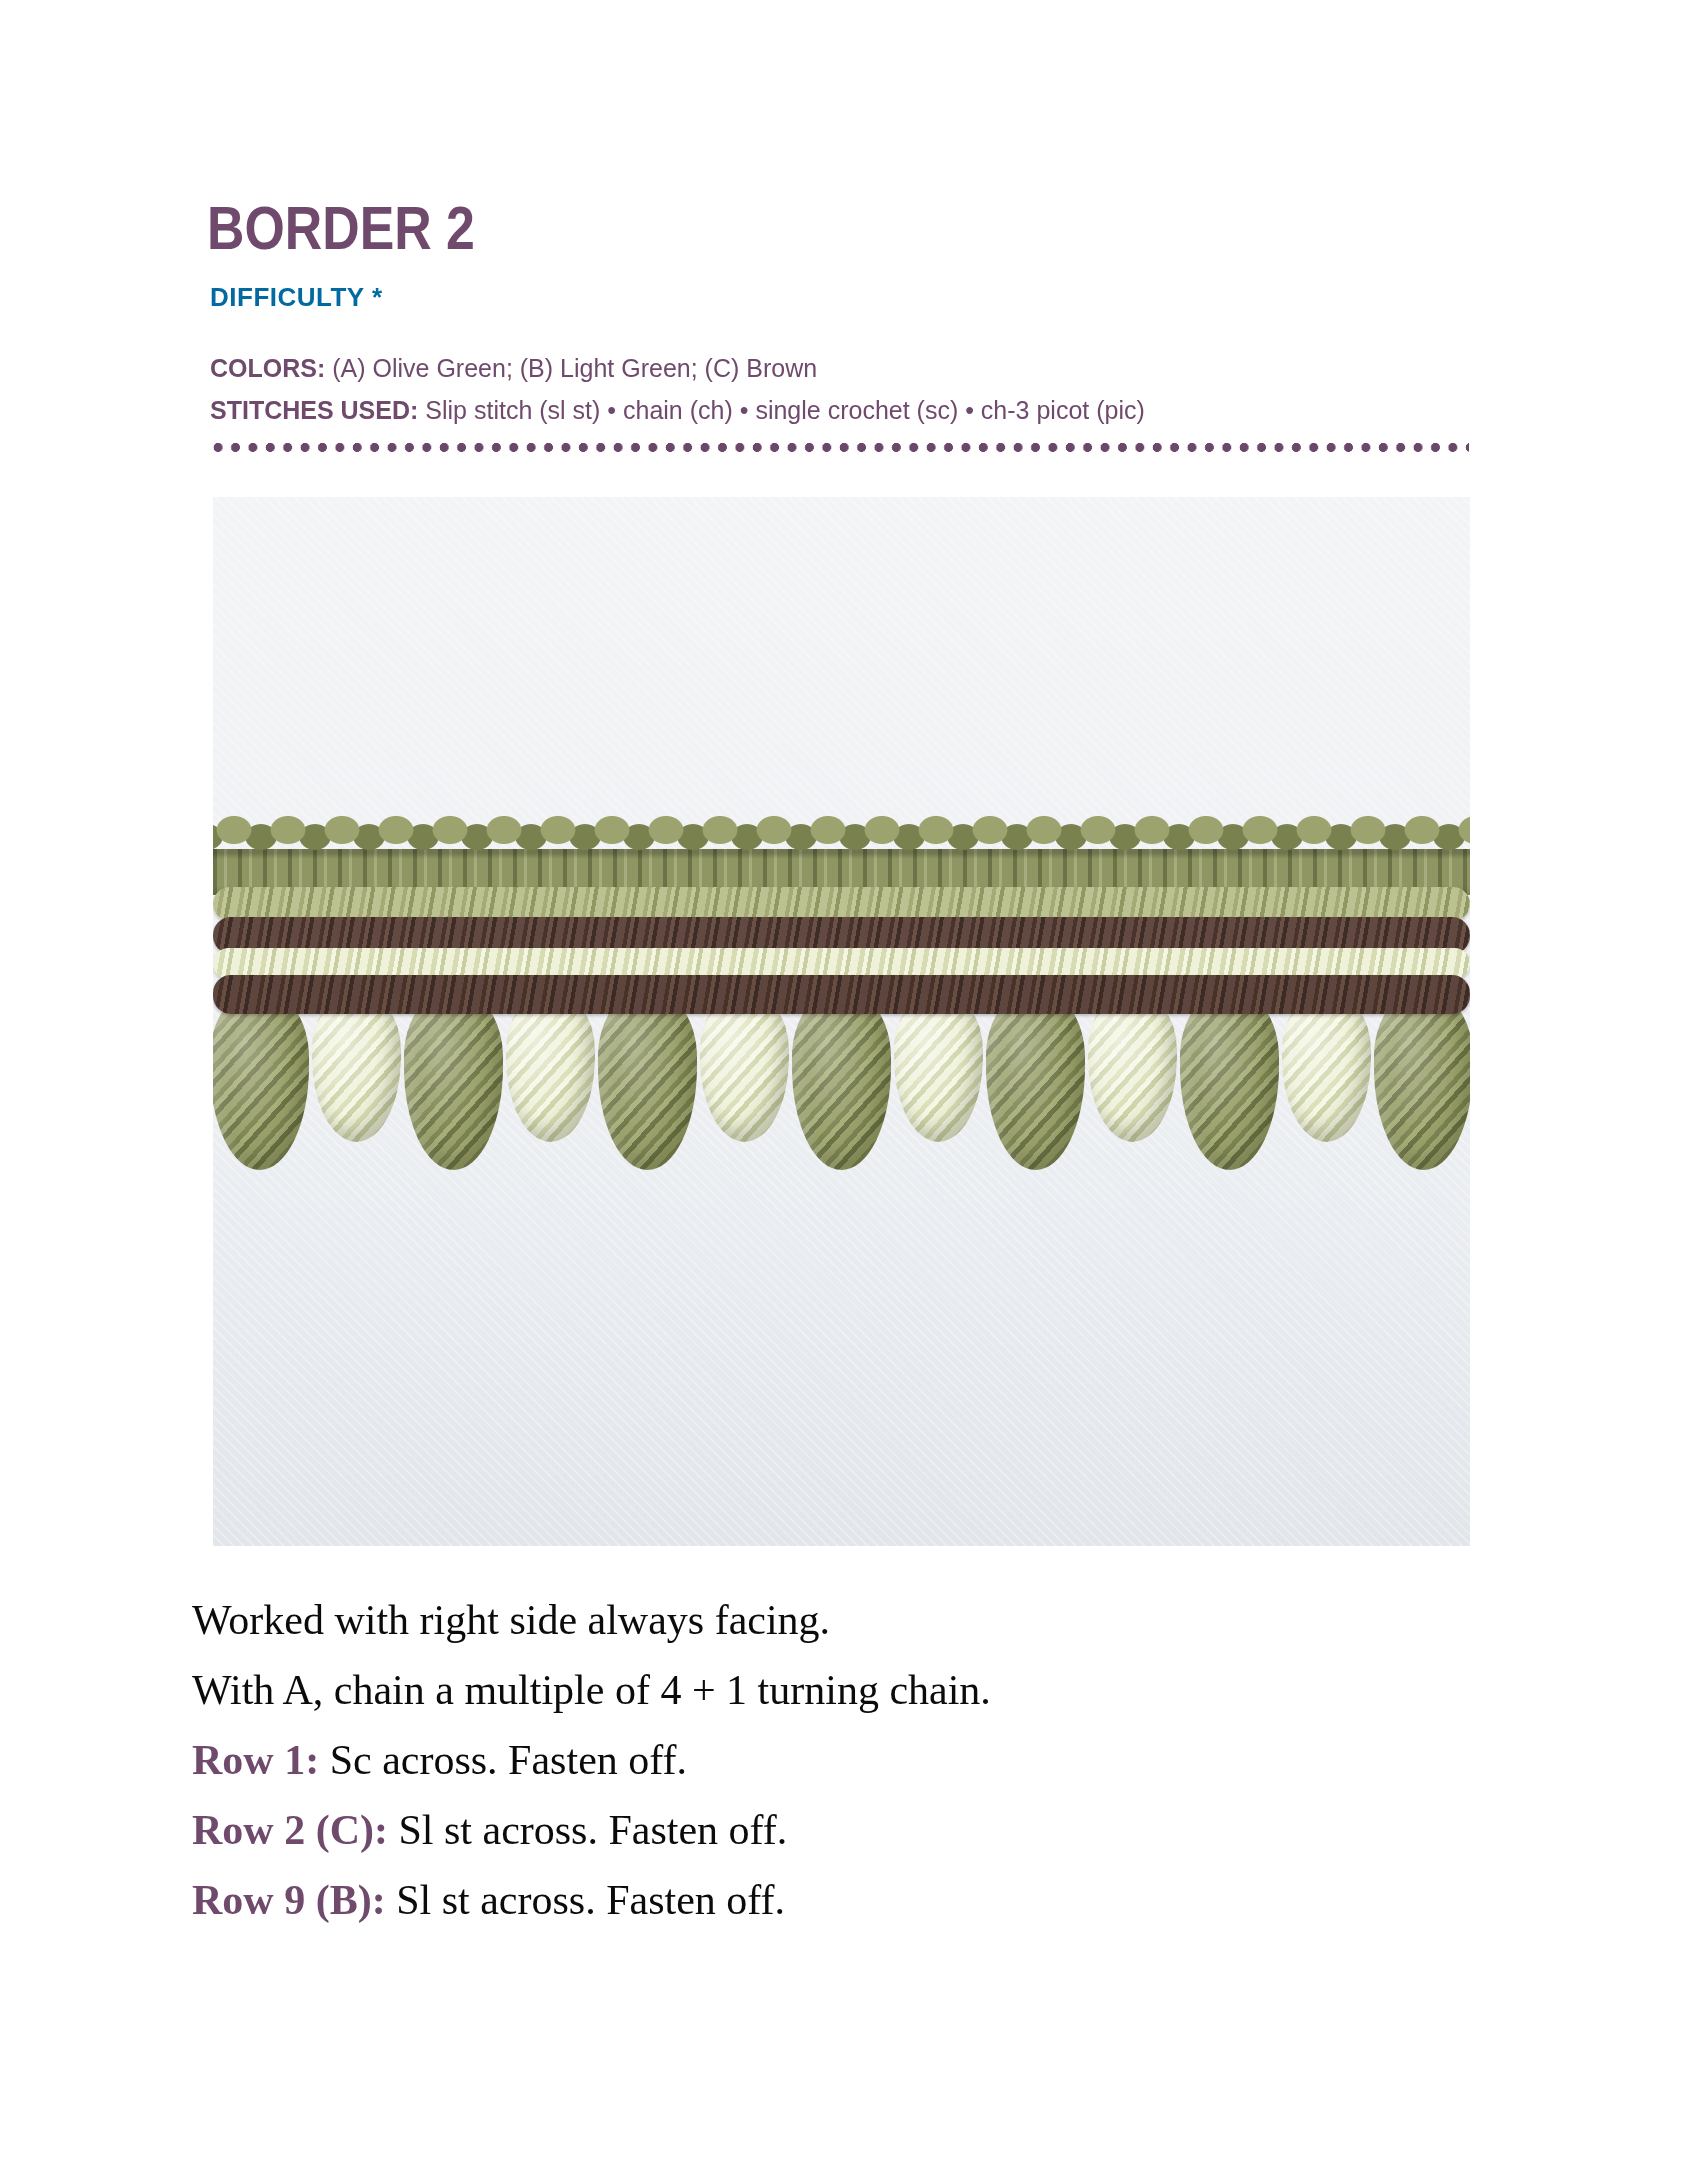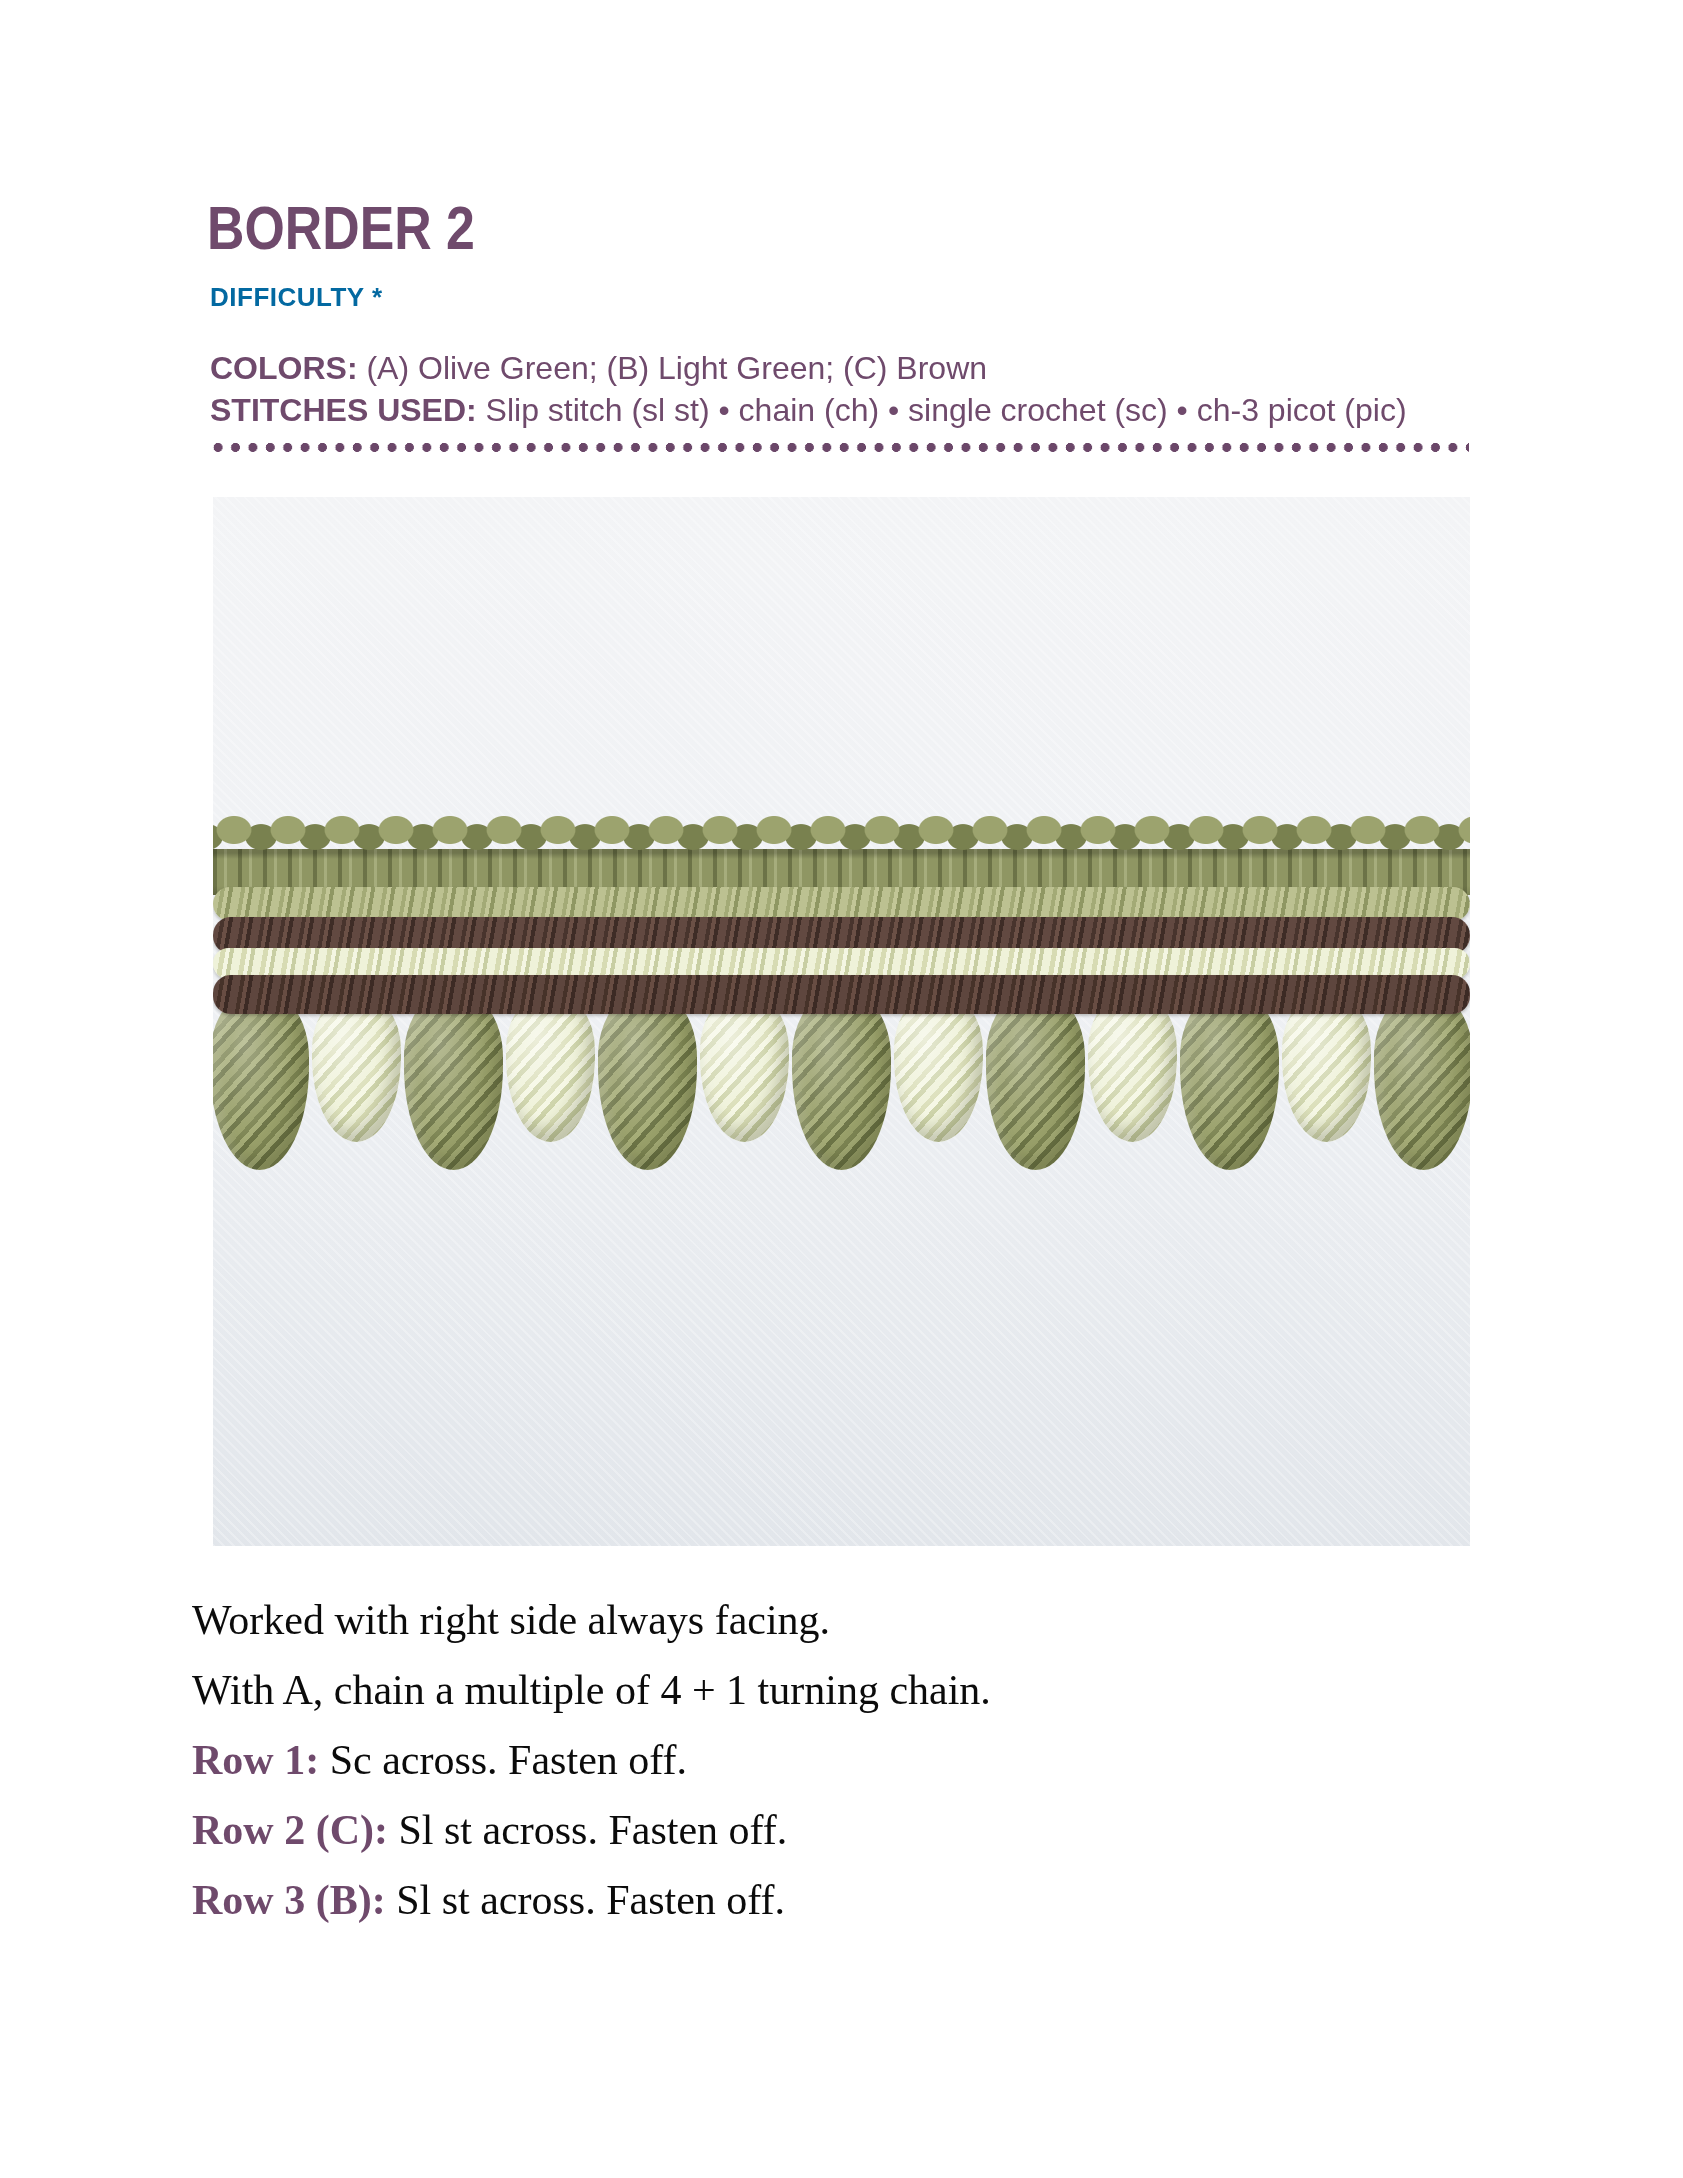--- a/index.html
+++ b/index.html
@@ -14,21 +14,21 @@
     font-size:61px; font-weight:bold; color:#6f4a6c;
     line-height:1; white-space:nowrap;
     transform:scaleX(0.85); transform-origin:0 0; letter-spacing:0px;
   }
   .difficulty {
     position:absolute; left:210px; top:282px;
     font-size:26px; font-weight:bold; color:#0369a1; letter-spacing:0.5px;
   }
   .meta {
     position:absolute; left:210px; top:347px;
-    font-size:32px; line-height:42px; color:#6f4a6c;
+    font-size:25px; line-height:42px; color:#6f4a6c;
   }
   .meta .lbl { font-weight:bold; }
   .dots {
     position:absolute; left:210px; top:441px; width:1259px; height:13px;
     background:radial-gradient(circle 4.7px at 8px 6.4px, #6b4769 92%, rgba(107,71,105,0) 100%);
     background-size:17.4px 13px; background-repeat:repeat-x;
   }
 
   
   .photo {
@@ -136,17 +136,17 @@
       <div class="rope cream"></div>
       <div class="rope brown-2"></div>
     </div>
   </div>
 
   <div class="instructions">
     <div>Worked with right side always facing.</div>
     <div>With A, chain a multiple of 4 + 1 turning chain.</div>
     <div><span class="row-label">Row 1:</span><span> Sc across. Fasten off.</span></div>
     <div><span class="row-label">Row 2 (C):</span><span> Sl st across. Fasten off.</span></div>
-    <div><span class="row-label">Row 3 (B):</span><span> Sl st across. Fasten off.</span></div>
+    <div><span class="row-label">Row 9 (B):</span><span> Sl st across. Fasten off.</span></div>
   </div>
 
 </div>
 
 
 </body></html>

